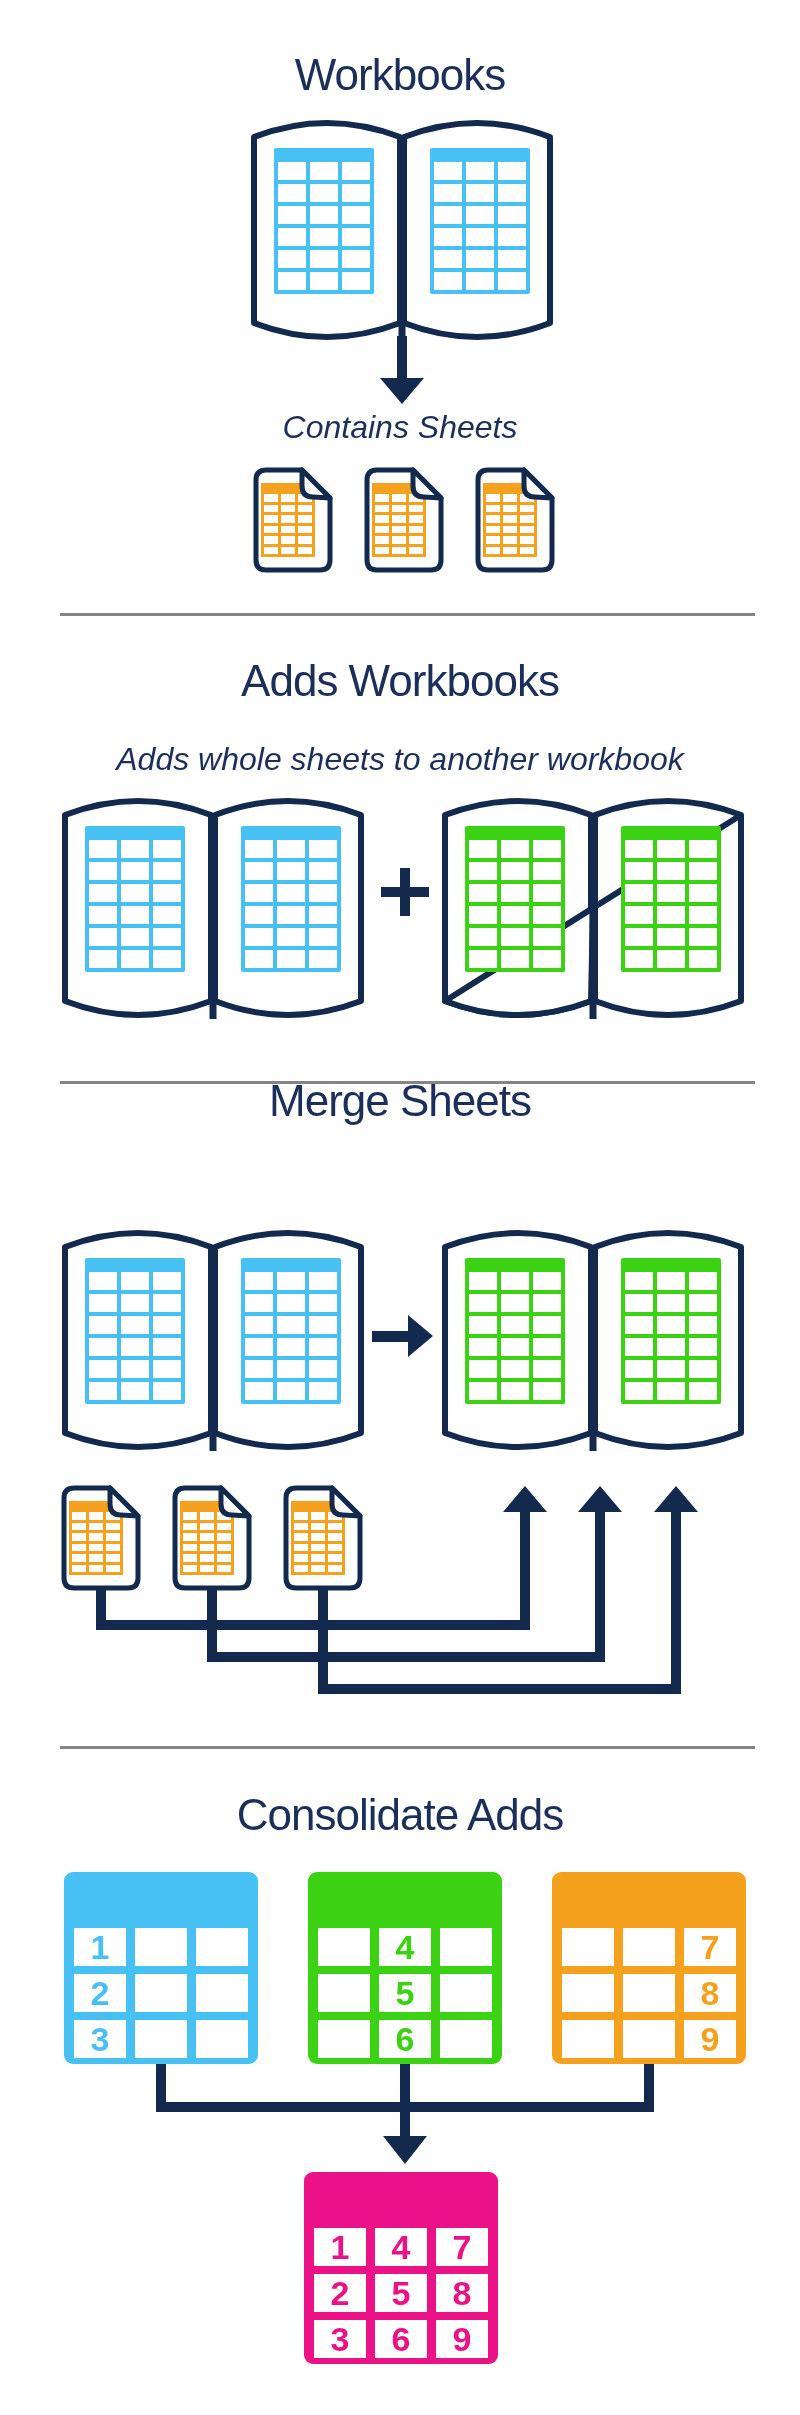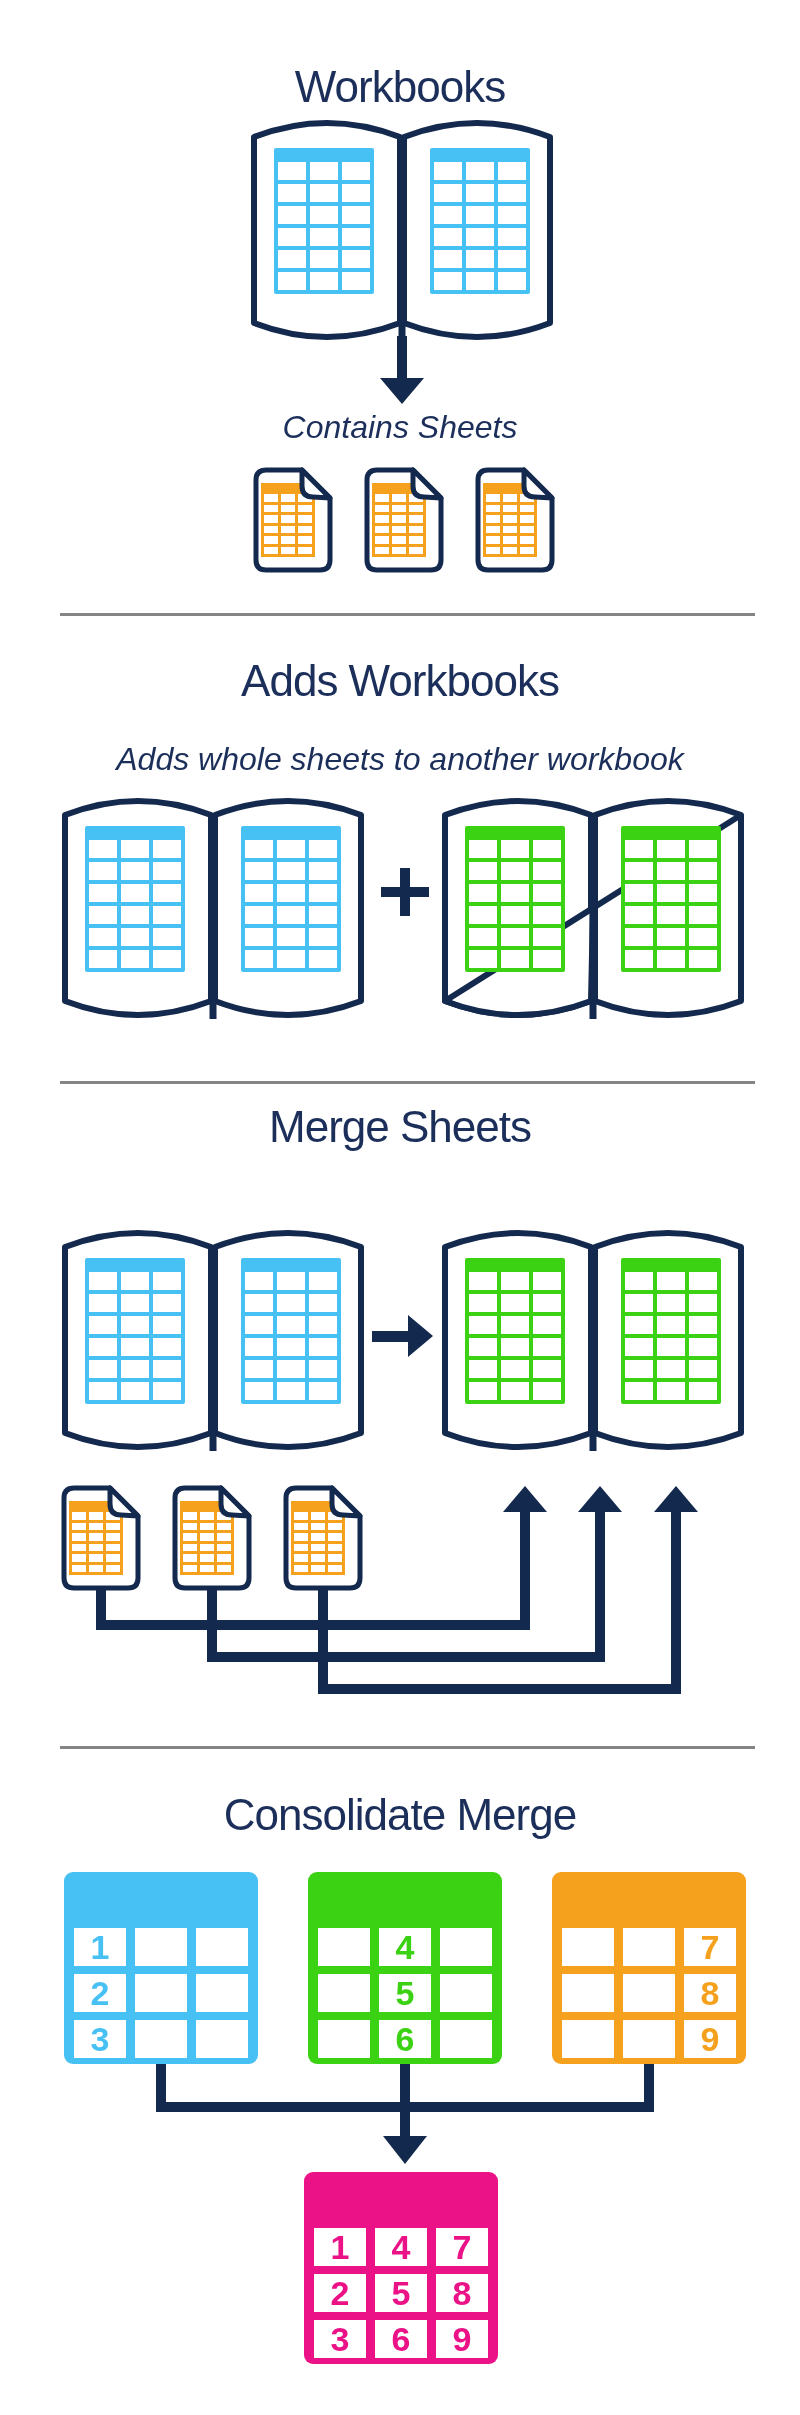--- a/index.html
+++ b/index.html
@@ -76,21 +76,21 @@
   .ctable.green{background:var(--green);color:var(--green);}
   .ctable.orange{background:var(--orange);color:var(--orange);}
   .ctable.pink{background:var(--pink);color:var(--pink);}
 </style>
 </head>
 <body>
 
 <div class="canvas">
 
   <section>
-    <div class="title" style="top:62px">Workbooks</div>
+    <div class="title" style="top:50px">Workbooks</div>
 
     <div class="book" style="left:249px;top:104px">
       <svg class="book-svg" viewBox="0 0 306 242">
         <path class="pg" d="M5,33 Q78,5 151,33 L151,219 Q78,247 5,219 Z"></path>
         <path class="pg" d="M301,33 Q228,5 155,33 L155,219 Q228,247 301,219 Z"></path>
         <path class="spine" d="M153,31 V237"></path>
       </svg>
       <div class="book-grid blue" style="left:25px;top:44px">
           <div></div>
           <div></div>
@@ -322,21 +322,21 @@
           <div></div>
           <div></div>
           <div></div>
         </div>
     </div>
 
     <div class="divider" style="top:1081px"></div>
   </section>
 
   <section>
-    <div class="title" style="top:1102px">Merge Sheets</div>
+    <div class="title" style="top:1076px">Merge Sheets</div>
 
     <div class="book" style="left:60px;top:1214px">
       <svg class="book-svg" viewBox="0 0 306 242">
         <path class="pg" d="M5,33 Q78,5 151,33 L151,219 Q78,247 5,219 Z"></path>
         <path class="pg" d="M301,33 Q228,5 155,33 L155,219 Q228,247 301,219 Z"></path>
         <path class="spine" d="M153,31 V237"></path>
       </svg>
       <div class="book-grid blue" style="left:25px;top:44px">
           <div></div>
           <div></div>
@@ -523,21 +523,21 @@
 
     <div class="conn" style="left:318px;top:1590px;width:10px;height:104px"></div>
     <div class="conn" style="left:318px;top:1684px;width:363px;height:10px"></div>
     <div class="conn" style="left:671px;top:1512px;width:10px;height:182px"></div>
     <div class="tri-up" style="left:654px;top:1486px"></div>
 
     <div class="divider" style="top:1746px"></div>
   </section>
 
   <section>
-    <div class="title" style="top:1790px">Consolidate Merge</div>
+    <div class="title" style="top:1790px">Consolidate Adds</div>
 
     <div class="ctable blue" style="left:64px;top:1872px">
       <div class="cell">1</div>
       <div class="cell"></div>
       <div class="cell"></div>
       <div class="cell">2</div>
       <div class="cell"></div>
       <div class="cell"></div>
       <div class="cell">3</div>
       <div class="cell"></div>

